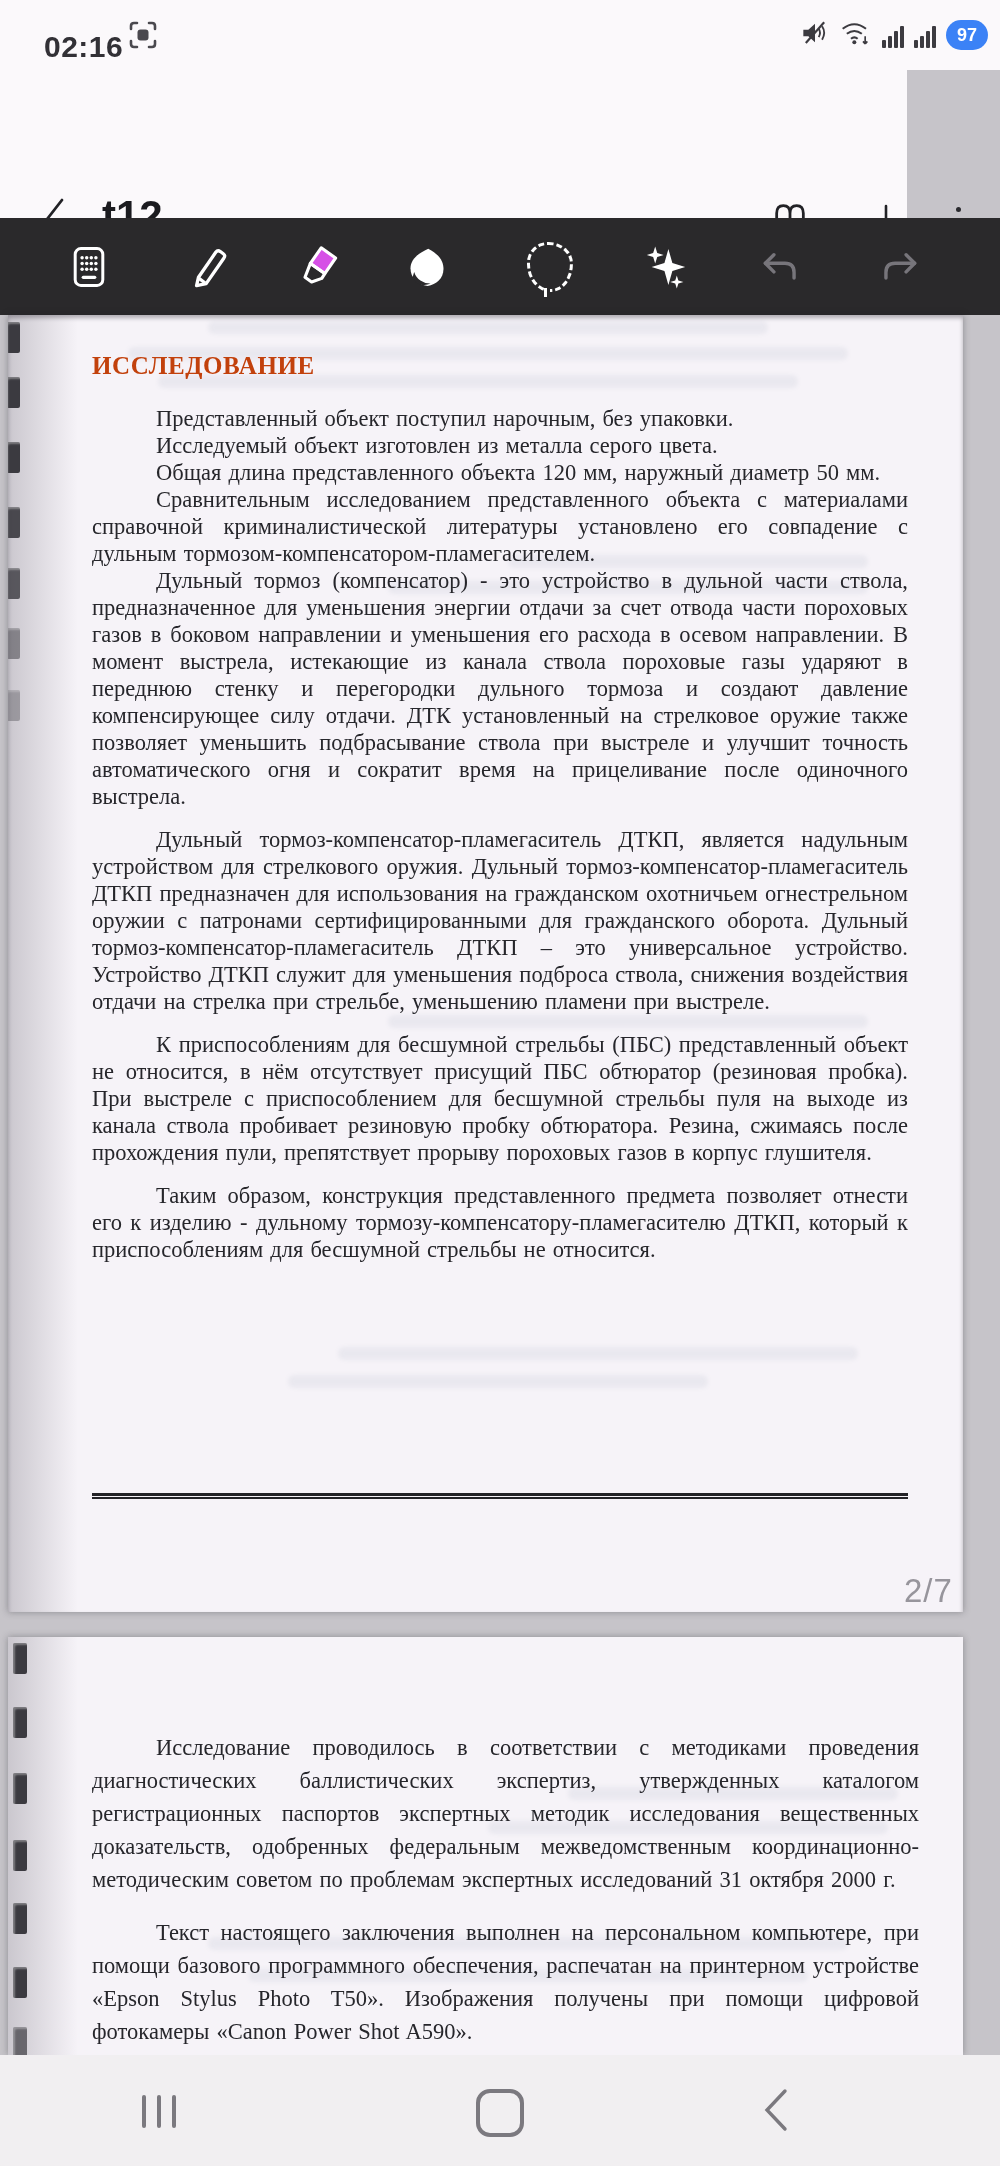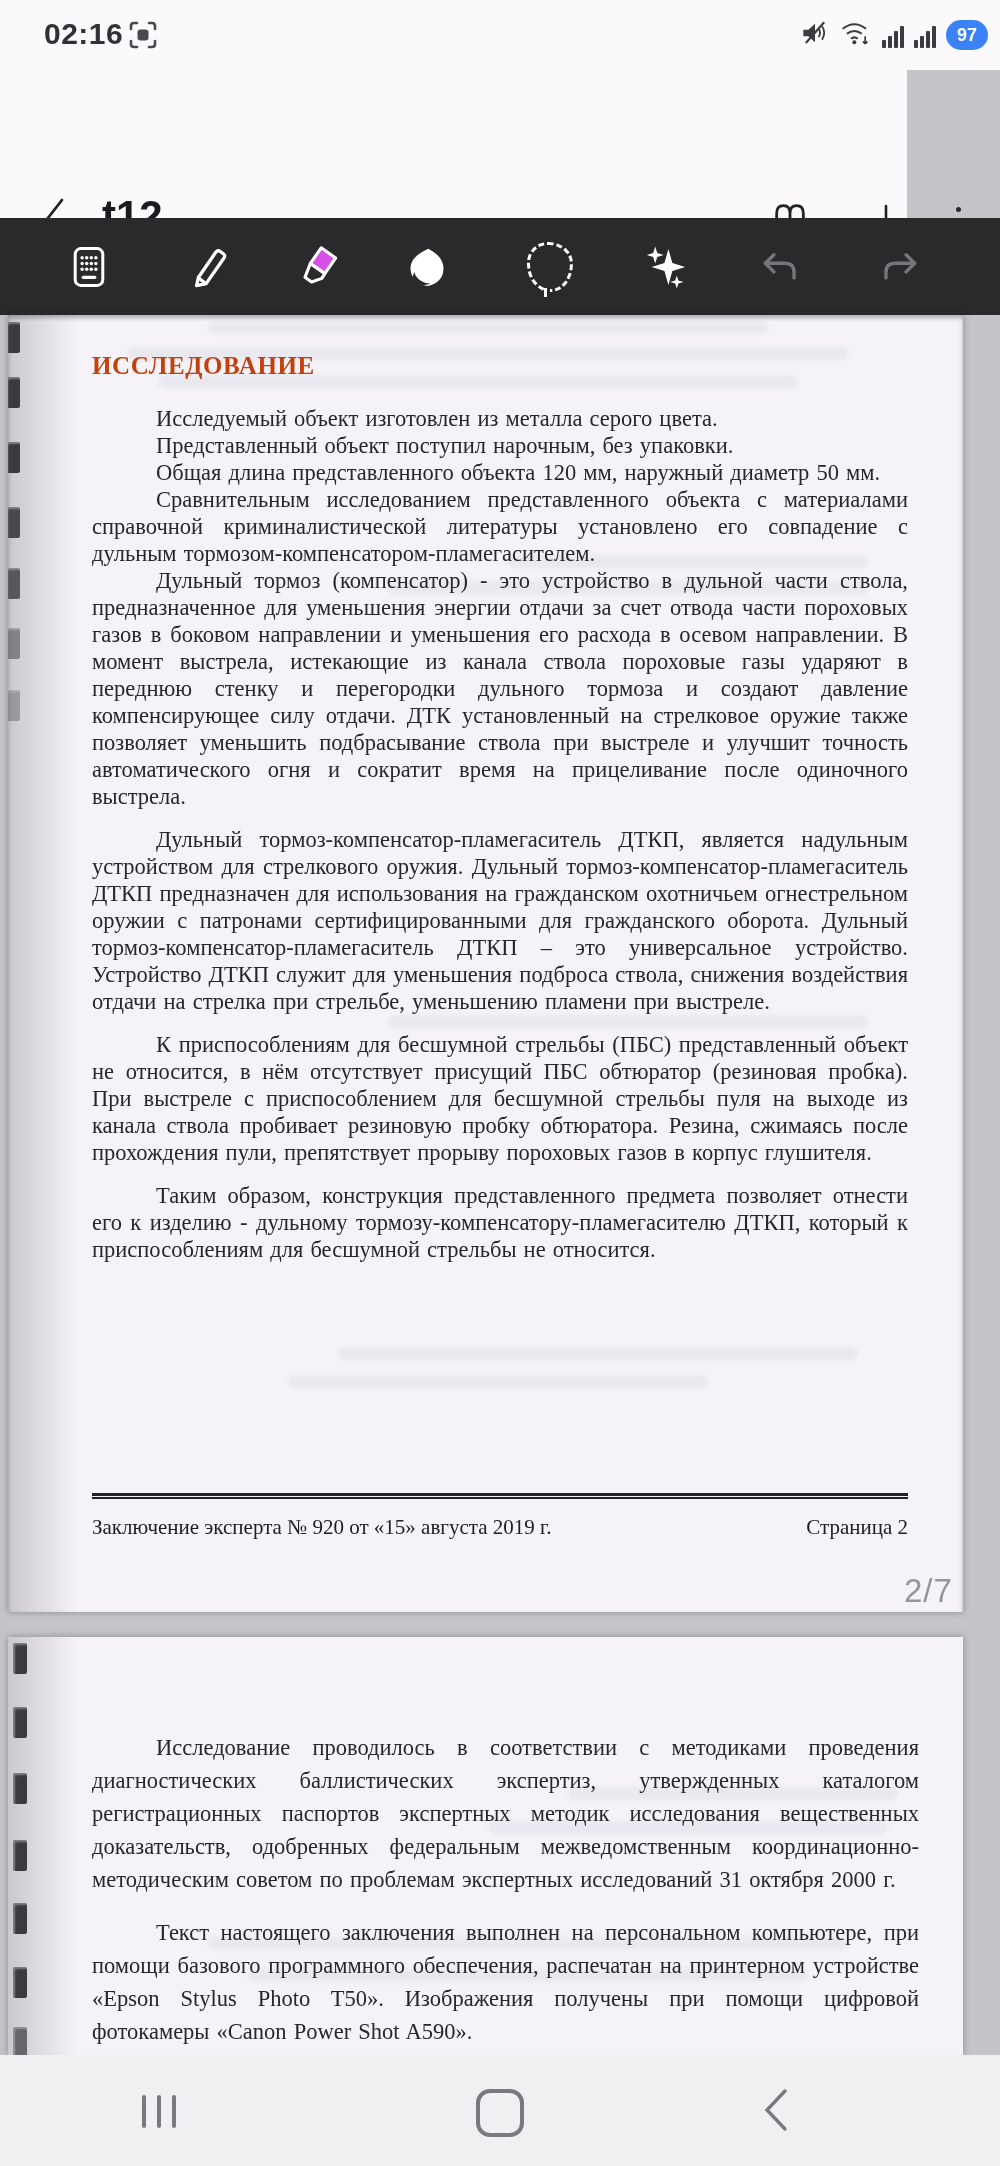--- a/index.html
+++ b/index.html
@@ -1,21 +1,21 @@
 <!DOCTYPE html>
 <html><head>
 <meta charset="utf-8">
 <style>
   html,body{margin:0;padding:0;}
   body{width:1000px;height:2166px;position:relative;overflow:hidden;
        background:#c6c4c9;font-family:"Liberation Sans",sans-serif;}
 
   
   .status-bar{position:absolute;left:0;top:0;width:1000px;height:70px;background:#fbf9fb;}
-  .sb-time{position:absolute;left:44px;top:17px;font-size:30px;font-weight:600;
+  .sb-time{position:absolute;left:44px;top:30px;font-size:30px;font-weight:600;
            color:#323136;letter-spacing:.5px;}
   .sb-capture{position:absolute;left:126px;top:18px;width:34px;height:34px;}
   .sb-right{position:absolute;right:12px;top:18px;height:34px;display:flex;align-items:center;gap:10px;}
   .sig{display:flex;align-items:flex-end;gap:2px;height:26px;}
   .sig i{display:block;width:4px;background:#3c3b40;border-radius:1px;}
   .battery-pill{min-width:42px;height:30px;border-radius:16px;background:#3b82f6;color:#fff;
                 display:flex;align-items:center;justify-content:center;font-size:18px;font-weight:700;}
 
   
   .app-header{position:absolute;left:0;top:70px;width:907px;height:148px;background:#fbf9fb;}
@@ -235,39 +235,35 @@
     <span class="bleed" style="left:150px;top:60px;width:640px"></span>
     <span class="bleed" style="left:500px;top:240px;width:360px"></span>
     <span class="bleed" style="left:380px;top:266px;width:480px"></span>
     <span class="bleed" style="left:380px;top:700px;width:480px"></span>
     <span class="bleed" style="left:330px;top:1032px;width:520px"></span>
     <span class="bleed" style="left:280px;top:1060px;width:420px"></span>
 
     <div class="p1-content">
       <div class="doc-heading">ИССЛЕДОВАНИЕ</div>
       <div>
+          <div class="para">Представленный объект поступил нарочным, без упаковки.</div>
           <div class="para">Исследуемый объект изготовлен из металла серого цвета.</div>
-          <div class="para">Представленный объект поступил нарочным, без упаковки.</div>
           <div class="para">Общая длина представленного объекта 120 мм, наружный диаметр 50 мм.</div>
           <div class="para">Сравнительным исследованием представленного объекта с материалами справочной криминалистической литературы установлено его совпадение с дульным тормозом-компенсатором-пламегасителем.</div>
           <div class="para">Дульный тормоз (компенсатор) - это устройство в дульной части ствола, предназначенное для уменьшения энергии отдачи за счет отвода части пороховых газов в боковом направлении и уменьшения его расхода в осевом направлении. В момент выстрела, истекающие из канала ствола пороховые газы ударяют в переднюю стенку и перегородки дульного тормоза и создают давление компенсирующее силу отдачи. ДТК установленный на стрелковое оружие также позволяет уменьшить подбрасывание ствола при выстреле и улучшит точность автоматического огня и сократит время на прицеливание после одиночного выстрела.</div>
           <div class="para-gap"></div>
           <div class="para">Дульный тормоз-компенсатор-пламегаситель ДТКП, является надульным устройством для стрелкового оружия. Дульный тормоз-компенсатор-пламегаситель ДТКП предназначен для использования на гражданском охотничьем огнестрельном оружии с патронами сертифицированными для гражданского оборота. Дульный тормоз-компенсатор-пламегаситель ДТКП – это универсальное устройство. Устройство ДТКП служит для уменьшения подброса ствола, снижения воздействия отдачи на стрелка при стрельбе, уменьшению пламени при выстреле.</div>
           <div class="para-gap"></div>
           <div class="para">К приспособлениям для бесшумной стрельбы (ПБС) представленный объект не относится, в нём отсутствует присущий ПБС обтюратор (резиновая пробка). При выстреле с приспособлением для бесшумной стрельбы пуля на выходе из канала ствола пробивает резиновую пробку обтюратора. Резина, сжимаясь после прохождения пули, препятствует прорыву пороховых газов в корпус глушителя.</div>
           <div class="para-gap"></div>
           <div class="para">Таким образом, конструкция представленного предмета позволяет отнести его к изделию - дульному тормозу-компенсатору-пламегасителю ДТКП, который к приспособлениям для бесшумной стрельбы не относится.</div>
         </div>
     </div>
 
     <div class="page-rule"></div>
-    <div class="page-footer">
-      <span>Заключение эксперта № 920 от «15» августа 2019 г.</span>
-      <span>Страница 2</span>
-    </div>
   </div>
 
   <div class="page page2">
     <span class="hole" style="left:5px;top:6px"></span>
     <span class="hole" style="left:5px;top:70px"></span>
     <span class="hole" style="left:5px;top:136px"></span>
     <span class="hole" style="left:5px;top:203px"></span>
     <span class="hole" style="left:5px;top:266px"></span>
     <span class="hole" style="left:5px;top:330px"></span>
     <span class="hole" style="left:5px;top:390px;opacity:.7"></span>

